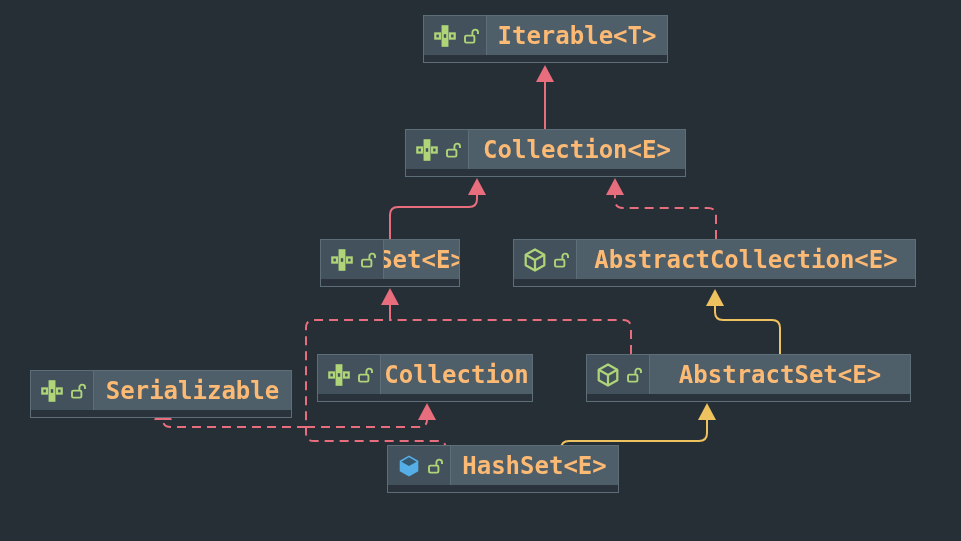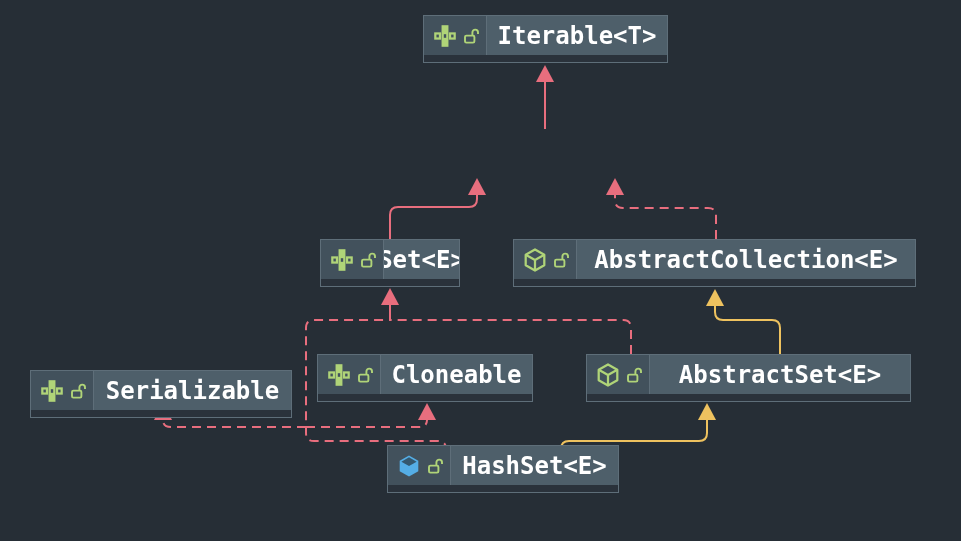--- a/index.html
+++ b/index.html
@@ -9,21 +9,21 @@
   .node{
     position:absolute;height:48px;box-sizing:border-box;z-index:2;
     border:1.5px solid #5e6e79;display:flex;flex-direction:column;
   }
   .hdr{height:39px;display:flex;flex-direction:row;}
   .icell{
     width:62px;flex:0 0 62px;background:#42515c;border-right:1px solid #5e6e79;
     display:flex;align-items:center;justify-content:center;gap:5px;
   }
   .title{
-    flex:1;background:#4e5f6a;color:#ffffff;font-weight:bold;font-size:24px;
+    flex:1;background:#4e5f6a;color:#fdba74;font-weight:bold;font-size:24px;
     display:flex;align-items:center;justify-content:center;
     white-space:nowrap;overflow:hidden;letter-spacing:0px;
   }
   .strip{flex:1;background:#2a323b;}
 </style>
 </head>
 <body>
 
 <div class="canvas" style="background-color: rgb(38, 46, 54);">
 
@@ -92,20 +92,43 @@
             <rect x="2" y="7.6" width="9.4" height="7" rx="1.4"></rect>
             <path d="M9.4,7.6 V4.4 a2.8,2.8 0 0 1 5.6,0 V5.9"></path>
           </g>
         </svg>
       </div>
       <div class="title">Iterable&lt;T&gt;</div>
     </div>
     <div class="strip"></div>
   </div>
 
+  <div class="node" style="left:405px;top:129px;width:281px">
+    <div class="hdr">
+      <div class="icell">
+        <svg width="26" height="24" viewBox="0 0 16 16">
+          <g fill="#b0d478">
+            <rect x="5.7" y="0.8" width="4.6" height="4.6"></rect>
+            <rect x="5.7" y="10.6" width="4.6" height="4.6"></rect>
+            <rect x="6.45" y="6.05" width="3.1" height="3.9" fill="none" stroke="#b0d478" stroke-width="1.5"></rect>
+            <rect x="1.55" y="6.3" width="3.1" height="3.4" fill="none" stroke="#b0d478" stroke-width="1.5"></rect>
+            <rect x="11.35" y="6.3" width="3.1" height="3.4" fill="none" stroke="#b0d478" stroke-width="1.5"></rect>
+          </g>
+        </svg>
+        <svg width="16" height="18" viewBox="0 0 16 16">
+          <g fill="none" stroke-width="1.9" stroke="#b0d478">
+            <rect x="2" y="7.6" width="9.4" height="7" rx="1.4"></rect>
+            <path d="M9.4,7.6 V4.4 a2.8,2.8 0 0 1 5.6,0 V5.9"></path>
+          </g>
+        </svg>
+      </div>
+      <div class="title">Collection&lt;E&gt;</div>
+    </div>
+    <div class="strip"></div>
+  </div>
 
   <div class="node" style="left:320px;top:239px;width:140px">
     <div class="hdr">
       <div class="icell">
         <svg width="26" height="24" viewBox="0 0 16 16">
           <g fill="#b0d478">
             <rect x="5.7" y="0.8" width="4.6" height="4.6"></rect>
             <rect x="5.7" y="10.6" width="4.6" height="4.6"></rect>
             <rect x="6.45" y="6.05" width="3.1" height="3.9" fill="none" stroke="#b0d478" stroke-width="1.5"></rect>
             <rect x="1.55" y="6.3" width="3.1" height="3.4" fill="none" stroke="#b0d478" stroke-width="1.5"></rect>
@@ -181,21 +204,21 @@
             <rect x="11.35" y="6.3" width="3.1" height="3.4" fill="none" stroke="#b0d478" stroke-width="1.5"></rect>
           </g>
         </svg>
         <svg width="16" height="18" viewBox="0 0 16 16">
           <g fill="none" stroke-width="1.9" stroke="#b0d478">
             <rect x="2" y="7.6" width="9.4" height="7" rx="1.4"></rect>
             <path d="M9.4,7.6 V4.4 a2.8,2.8 0 0 1 5.6,0 V5.9"></path>
           </g>
         </svg>
       </div>
-      <div class="title">Cloneable</div>
+      <div class="title">Collection</div>
     </div>
     <div class="strip"></div>
   </div>
 
   <div class="node" style="left:586px;top:354px;width:325px">
     <div class="hdr">
       <div class="icell">
         <svg width="26" height="24" viewBox="0 0 16 16">
           <g fill="none" stroke-width="1.5" stroke-linejoin="round" stroke="#b0d478">
             <polygon points="8,1 14.2,4.5 14.2,11.5 8,15 1.8,11.5 1.8,4.5"></polygon>

